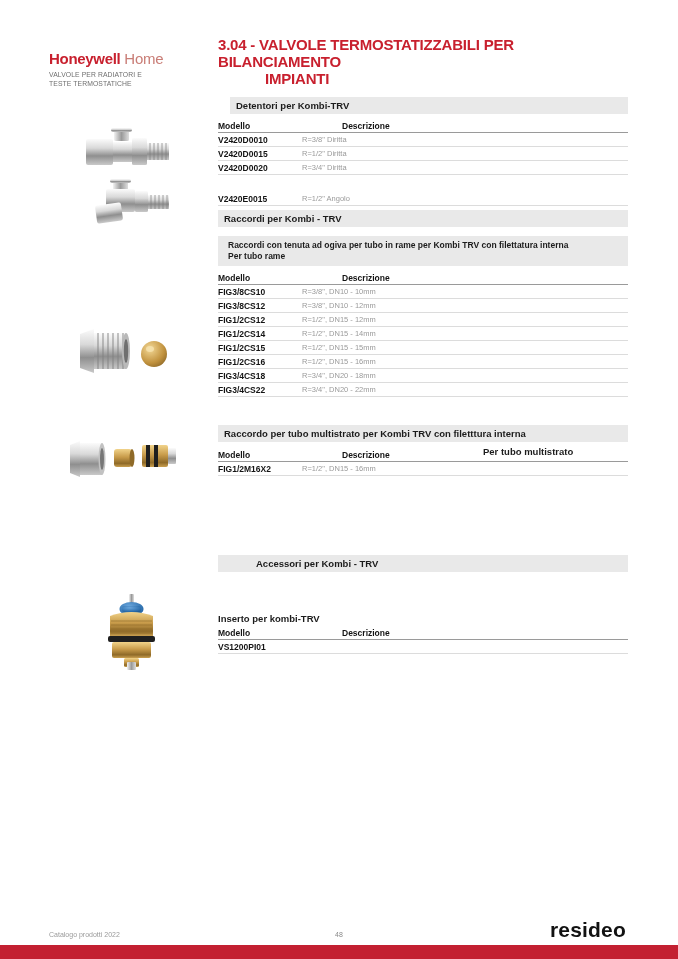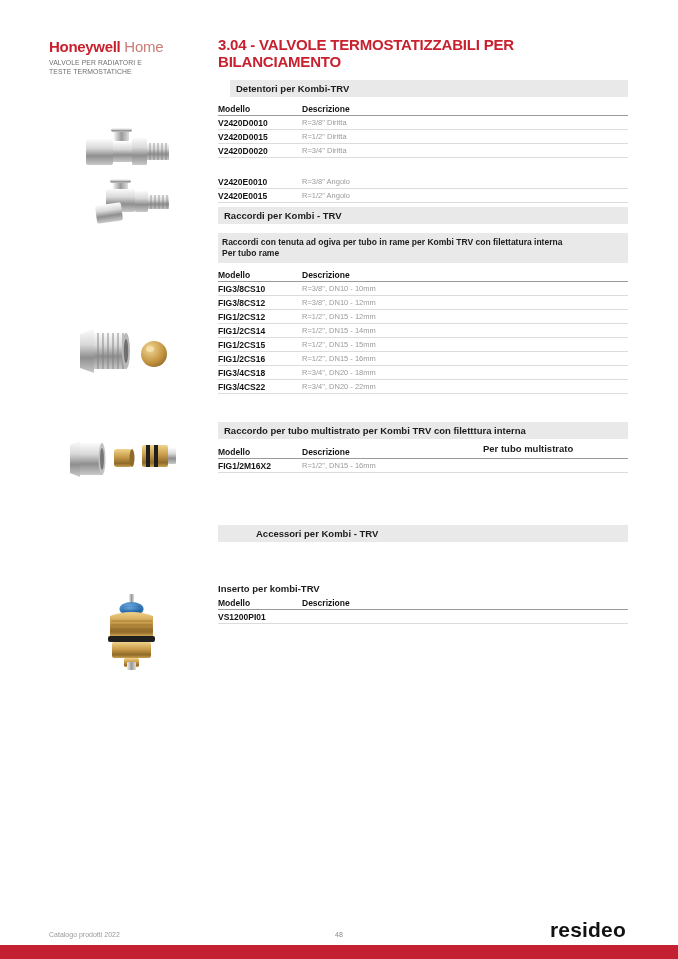--- a/index.html
+++ b/index.html
@@ -6,21 +6,21 @@
   html,body { width:678px; height:959px; }
   body {
     position:relative;
     background:#ffffff;
     font-family:"Liberation Sans", sans-serif;
     color:#1a1a1a;
     overflow:hidden;
   }
 
   
-  .brand { position:absolute; left:49px; top:38px; width:165px; }
+  .brand { position:absolute; left:49px; top:50px; width:165px; }
   .brand .logo { font-size:15px; font-weight:bold; letter-spacing:-0.3px; }
   .brand .logo .hw { color:#c8202e; }
   .brand .logo .home { color:#c97d76; font-weight:normal; }
   .brand .tagline { margin-top:4px; font-size:6.8px; line-height:8.5px; color:#6e6e6e; letter-spacing:0.1px; }
 
   
   .photo { position:absolute; }
   #photo-valves   { left:84px;  top:124px; }
   #photo-nut      { left:72px;  top:320px; }
   #photo-three    { left:64px;  top:433px; }
@@ -30,42 +30,42 @@
   .main { position:absolute; left:218px; top:36px; width:410px; }
 
   .title { color:#c8202e; font-size:15px; font-weight:bold; line-height:17px; letter-spacing:-0.2px; }
   .title .l2 { padding-left:47px; }
 
   .bar {
     margin-top:10px; background:#e9e9e9; padding:3px 6px 3px 6px;
     font-size:9.5px; font-weight:bold; color:#1c1c1c; position:relative;
   }
   .subbar {
-    background:#e9e9e9; padding:4px 4px;
+    background:#e9e9e9; padding:4px 10px;
     font-size:8.5px; font-weight:bold; line-height:11px; color:#1c1c1c;
   }
   .bar .right-label { position:absolute; left:265px; top:21px; }
 
   
   .tbl { width:100%; }
   .trow { display:flex; align-items:center; height:14px; border-bottom:1px solid #dcdcdc; }
-  .trow.head { border-bottom:1px solid #9a9a9a; height:13px; }
+  .trow.head { border-bottom:1px solid #9a9a9a; height:13px;gap:40px; }
   .c-m { width:84px; font-size:8.5px; font-weight:bold; color:#141414; }
   .c-d { flex:1; font-size:7.5px; color:#9a9a9a; }
   .trow.head .c-d { font-size:8.5px; font-weight:bold; color:#141414; }
 
   .m-bar1   { margin-top:10px;margin-left:12px; }
   .m-tbl1a  { margin-top:6px; }
   .m-tbl1b  { margin-top:17px; }
   .m-bar2   { margin-top:4px; }
   .m-sub2   { margin-top:9px; }
   .m-tbl2   { margin-top:6px; }
   .m-bar3   { margin-top:28px; }
   .m-tbl3   { margin-top:7px; }
-  .m-bar4   { margin-top:52px;padding-left:38px; }
+  .m-bar4   { margin-top:79px;padding-left:38px; }
   .ins-title{ margin-top:41px; font-size:9.5px; font-weight:bold; color:#1c1c1c; }
   .m-tbl4   { margin-top:3px; }
 
   
   .footer-left { position:absolute; left:49px; bottom:21px; font-size:7px; color:#9a9a9a; }
   .footer-page { position:absolute; left:0; right:0; bottom:21px; text-align:center; font-size:7px; color:#8a8a8a; }
   .footer-logo { position:absolute; right:52px; bottom:17px; font-size:21px; font-weight:bold; color:#121212; letter-spacing:0.2px; }
   .red-bar { position:absolute; left:0; right:0; bottom:0; height:14px; background:#c32031; }
 </style>
 </head>
@@ -185,20 +185,21 @@
   <rect x="10" y="44" width="47" height="6" rx="2" fill="#1f1f1f"></rect>
   <rect x="14" y="50" width="39" height="16" rx="2" fill="url(#brass)"></rect>
   <rect x="26" y="66" width="15" height="9" rx="1.5" fill="url(#brass)"></rect>
   <rect x="29" y="70" width="9" height="8" rx="1" fill="url(#chromeV)"></rect>
 </svg>
 
 <div class="main">
 
   <div class="title">
     <div>3.04 - VALVOLE TERMOSTATIZZABILI PER BILANCIAMENTO</div>
+    <div class="l2">IMPIANTI</div>
   </div>
 
   <div class="bar m-bar1">Detentori per Kombi-TRV</div>
 
   <div class="tbl m-tbl1a">
     <div class="trow head">
       <div class="c-m">Modello</div>
       <div class="c-d">Descrizione</div>
     </div>
     <div class="trow">
@@ -210,24 +211,20 @@
       <div class="c-d">R=1/2" Diritta</div>
     </div>
     <div class="trow">
       <div class="c-m">V2420D0020</div>
       <div class="c-d">R=3/4" Diritta</div>
     </div>
   </div>
 
   <div class="tbl m-tbl1b">
     <div class="trow">
-      <div class="c-m">V2420E0010</div>
-      <div class="c-d">R=3/8" Angolo</div>
-    </div>
-    <div class="trow">
       <div class="c-m">V2420E0015</div>
       <div class="c-d">R=1/2" Angolo</div>
     </div>
   </div>
 
   <div class="bar m-bar2">Raccordi per Kombi - TRV</div>
 
   <div class="subbar m-sub2">
     <div>Raccordi con tenuta ad ogiva per tubo in rame per Kombi TRV con filettatura interna</div>
     <div>Per tubo rame</div>

